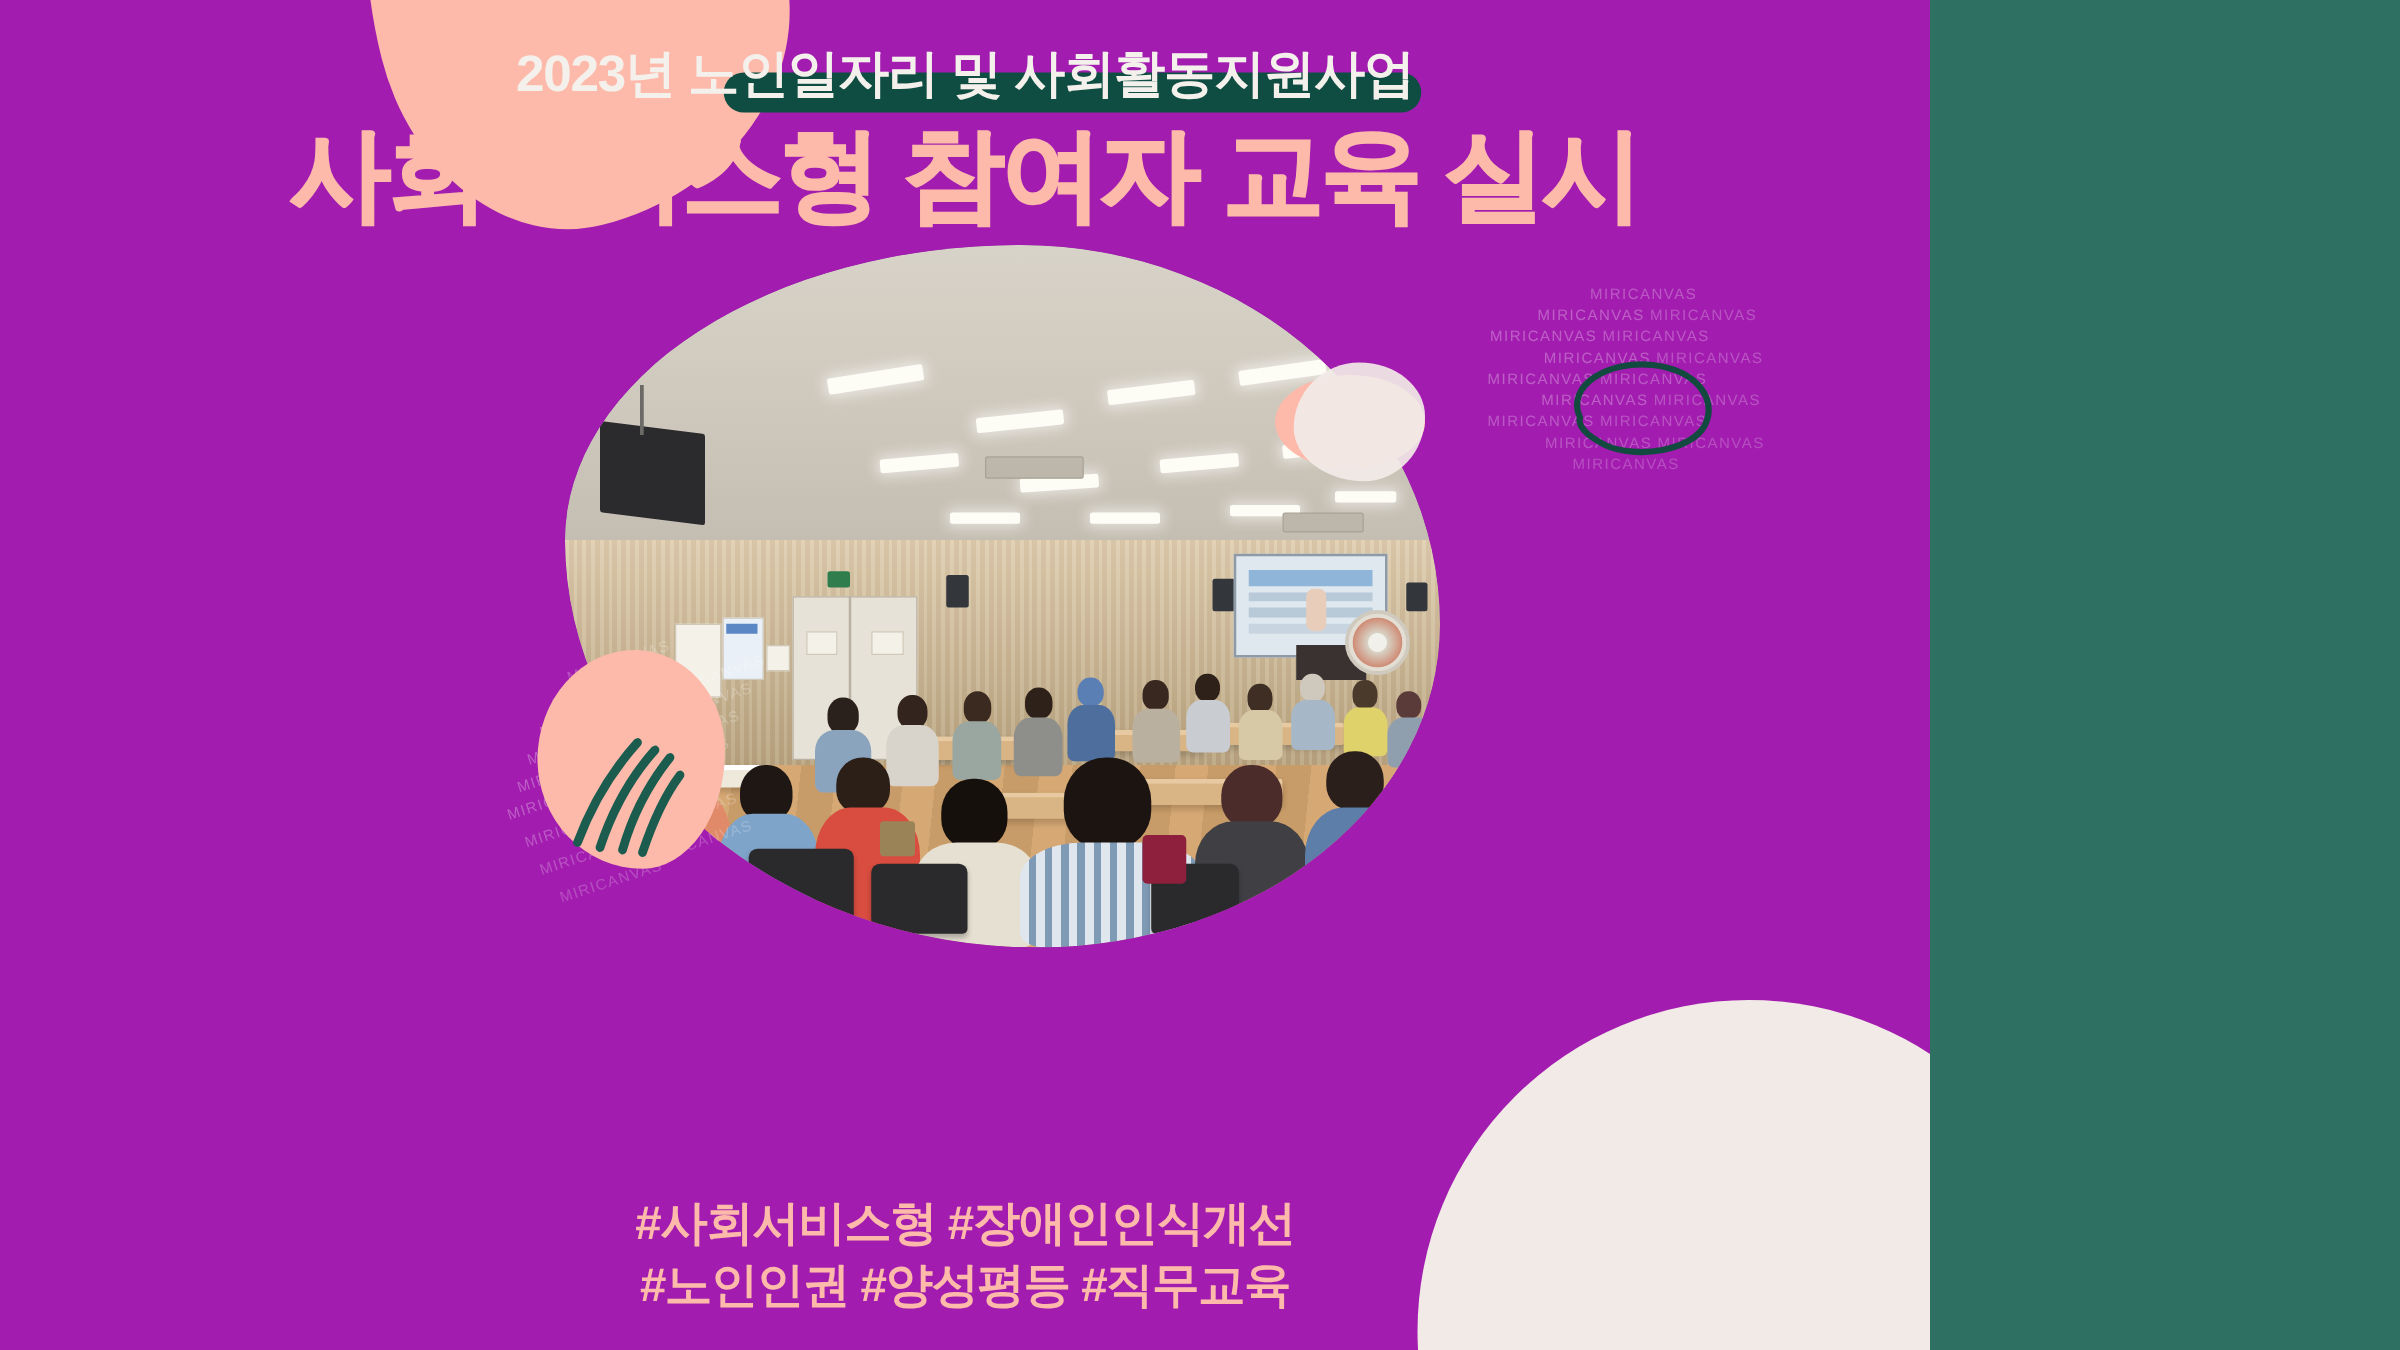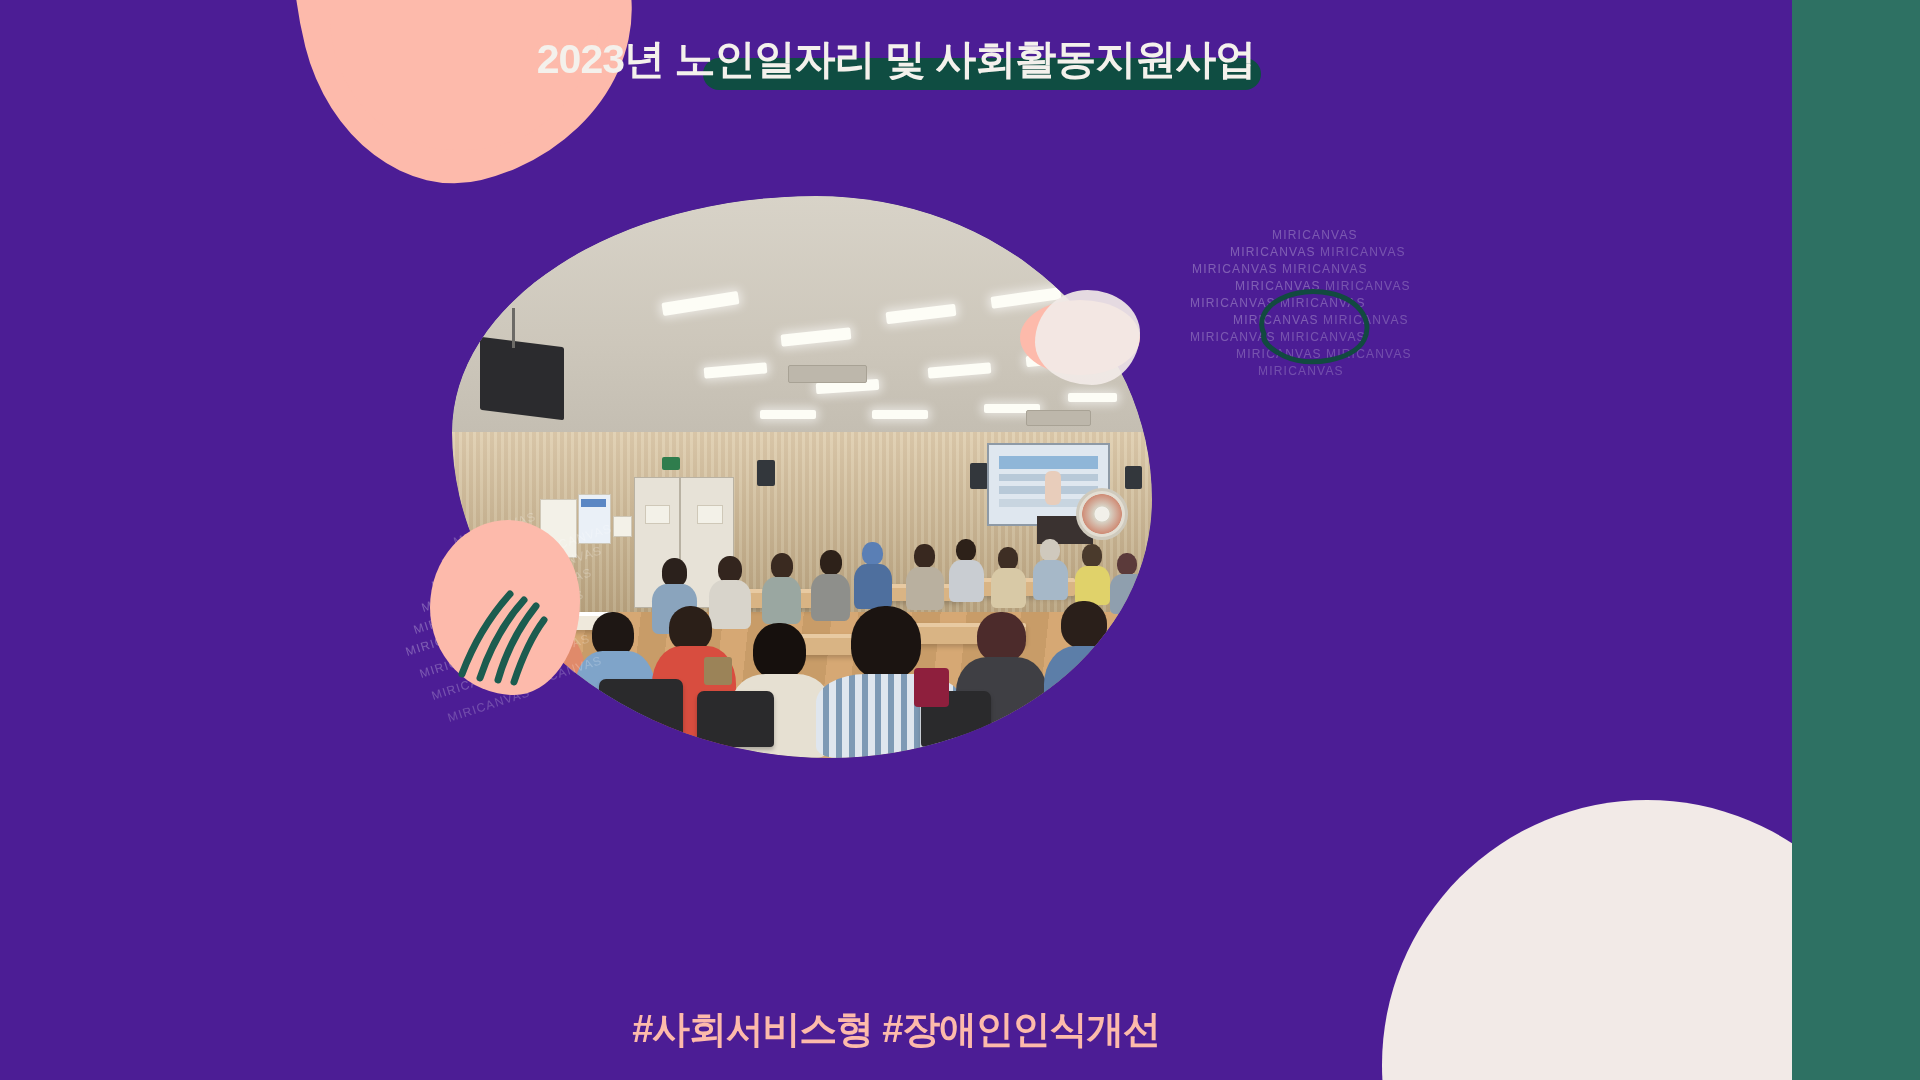--- a/index.html
+++ b/index.html
@@ -2,21 +2,21 @@
 <html><head>
 <meta charset="utf-8">
 <style>
   html,body{margin:0;padding:0;}
   body{
     width:1920px;height:1080px;overflow:hidden;
     background:#2e7163;
     font-family:"Liberation Sans","DejaVu Sans",sans-serif;
     position:relative;
   }
-  #poster{position:absolute;inset:0;width:1792px;height:1080px;overflow:hidden;background:#4c1d95;}
+  #poster{position:absolute;inset:0;width:1544px;height:1080px;overflow:hidden;background:#a21caf;}
 
   
   .blob-topleft{
     position:absolute;
     left:290px;top:-250px;
     width:330px;height:430px;
     background:#fdbaab;
     border-radius:46% 54% 58% 42% / 60% 62% 38% 40%;
     transform:rotate(-14deg);
   }
@@ -173,20 +173,21 @@
 
   <div class="blob-topleft"></div>
   <div class="blob-topleft2"></div>
   <div class="circle-bottomright"></div>
 
   <div class="header">
     <div class="subtitle-wrap">
       <div class="subtitle-hl"></div>
       <div class="subtitle">2023년 노인일자리 및 사회활동지원사업</div>
     </div>
+    <div class="maintitle">사회서비스형 참여자 교육 실시</div>
   </div>
 
   <div class="photo-zone">
     <div class="photo-mask">
       <div class="photo">
         <div class="room">
           <div class="ceiling"></div>
 
           <div class="lt" style="left:30%;top:18%;width:11%;height:2.4%;transform:rotate(-9deg);"></div>
           <div class="lt" style="left:47%;top:24%;width:10%;height:2.2%;transform:rotate(-6deg);"></div>
@@ -356,15 +357,16 @@
     <div class="wm-row" style="left:518px;top:666px;opacity:.45;transform:rotate(-18deg);">MIRICANVAS</div>
     <div class="wm-row" style="left:446px;top:698px;opacity:.45;transform:rotate(-18deg);">MIRICANVAS</div>
 
     <svg class="wm-scribble" style="left:448px;top:578px;" width="110" height="110" viewBox="0 0 110 110">
       <path d="M14 96 C26 64, 44 36, 62 16 M32 100 C42 70, 58 42, 76 22 M50 102 C58 74, 72 48, 88 28 M66 104 C74 80, 84 58, 96 42" fill="none" stroke="#1b5c4f" stroke-width="7" stroke-linecap="round"></path>
     </svg>
   </div>
 
   <div class="tags">
     <div class="tag-line">#사회서비스형 #장애인인식개선</div>
+    <div class="tag-line">#노인인권 #양성평등 #직무교육</div>
   </div>
 
 </div>
 
 </body></html>

